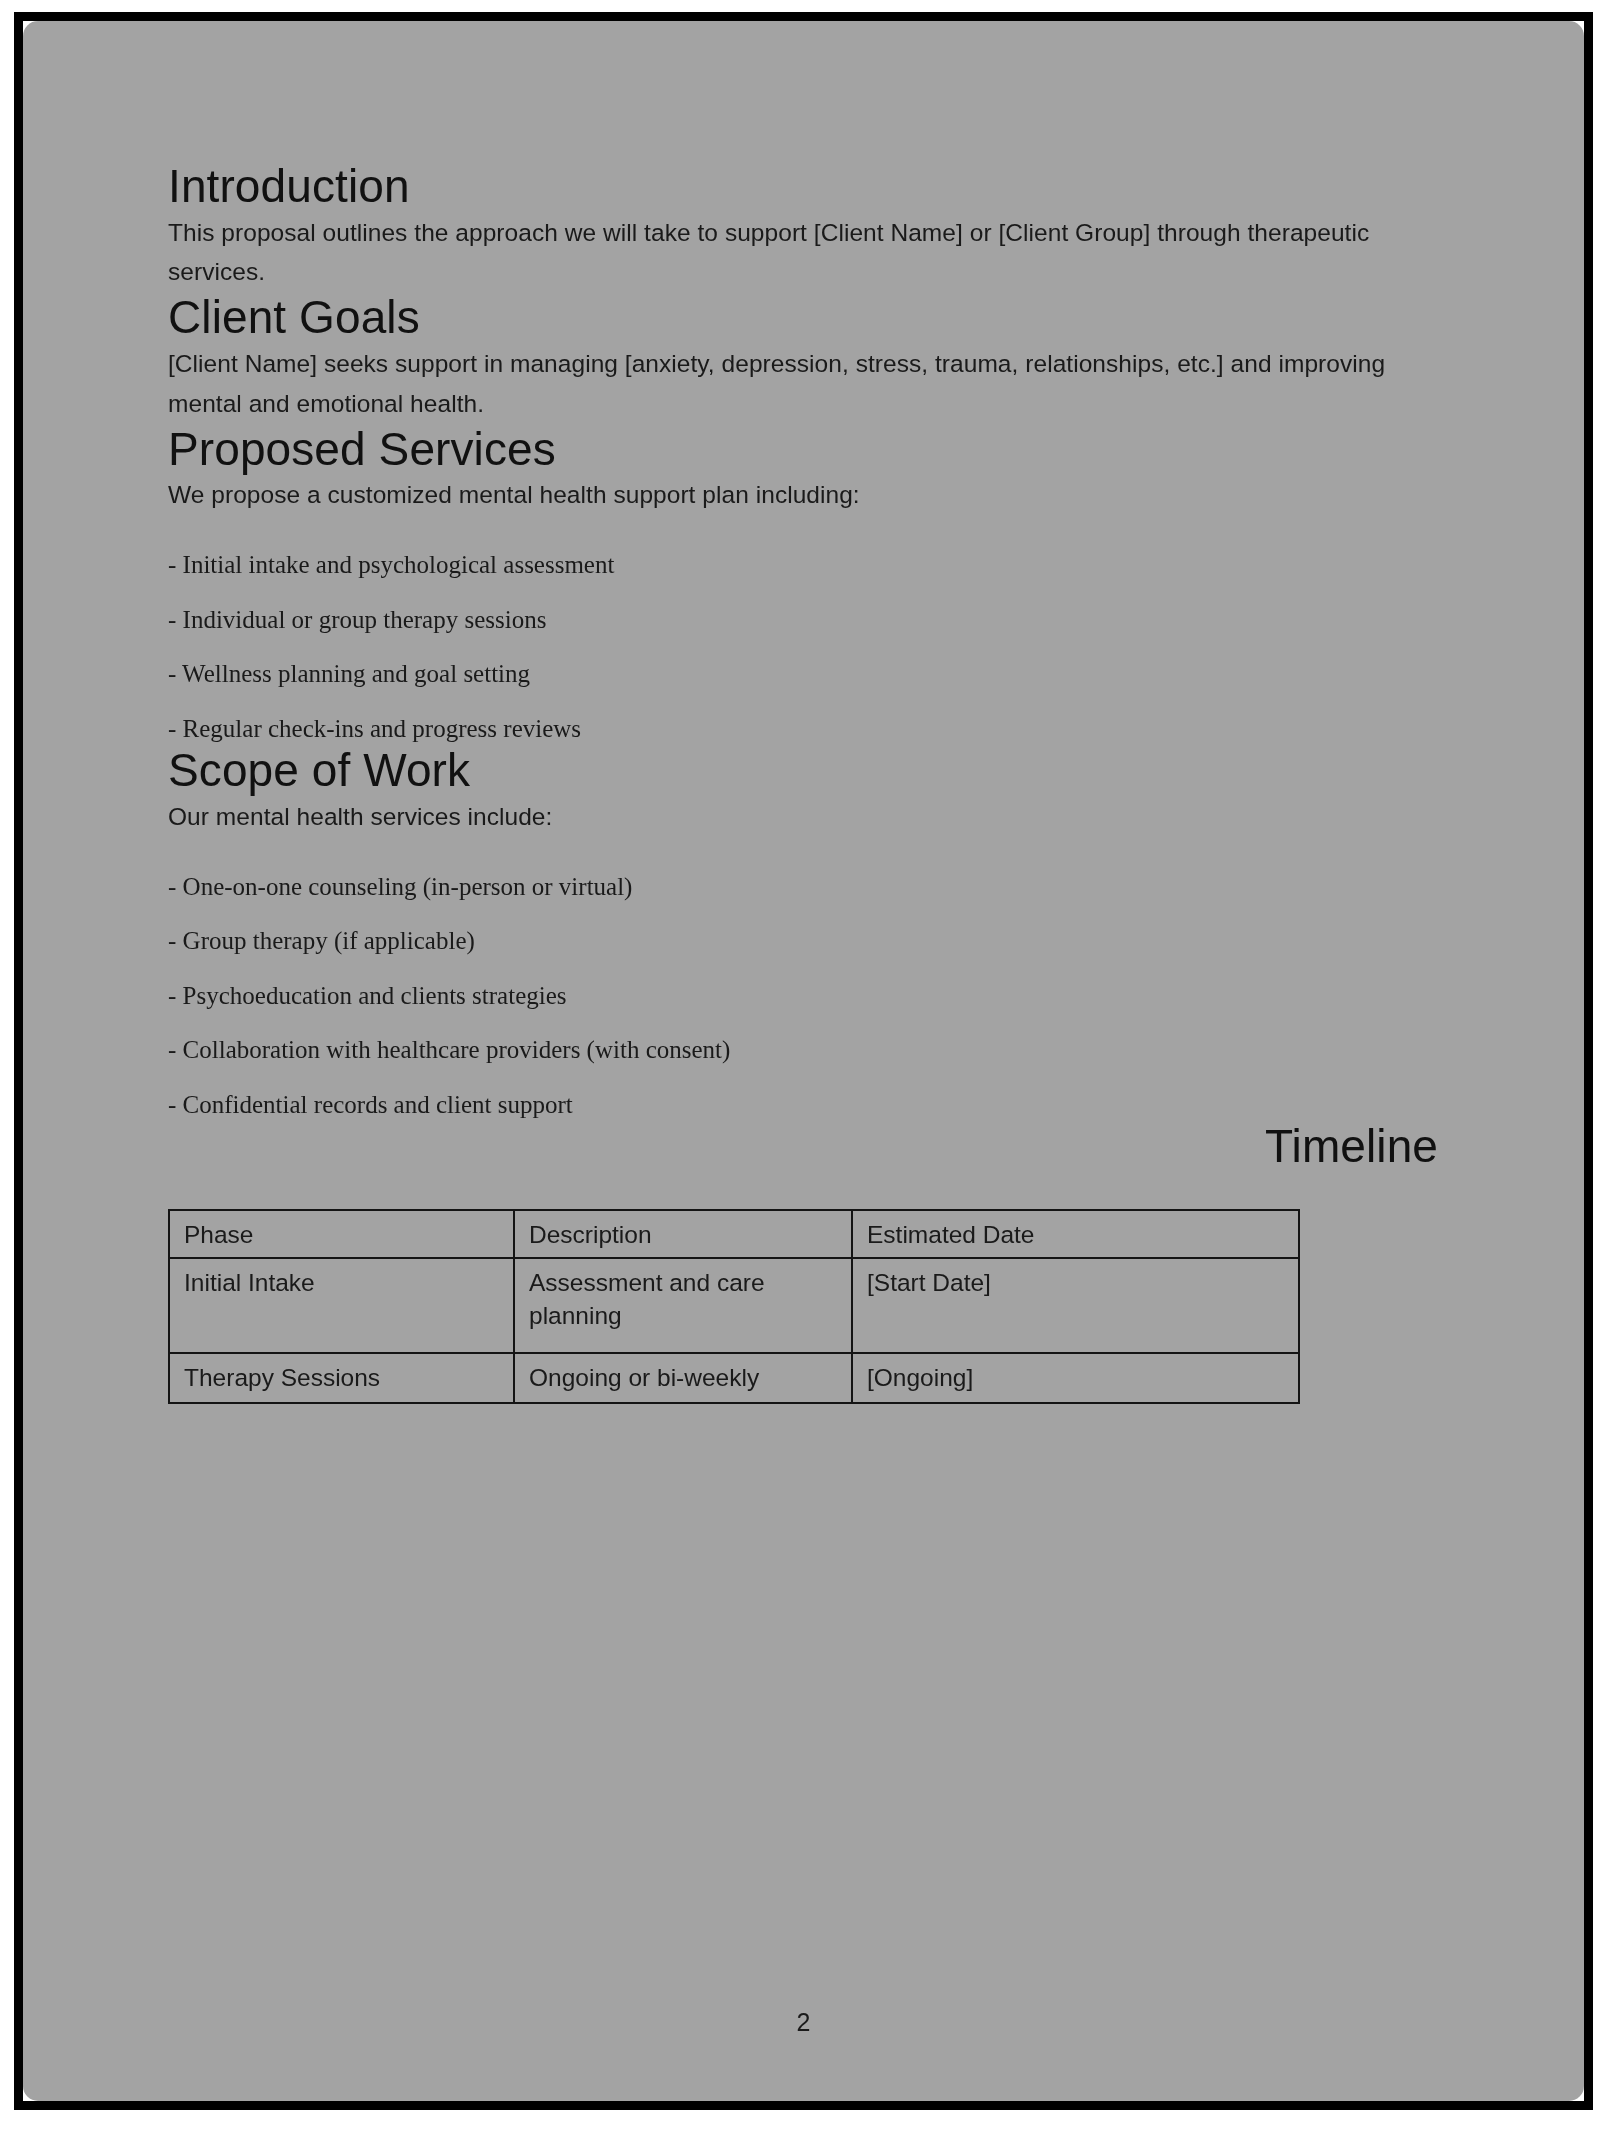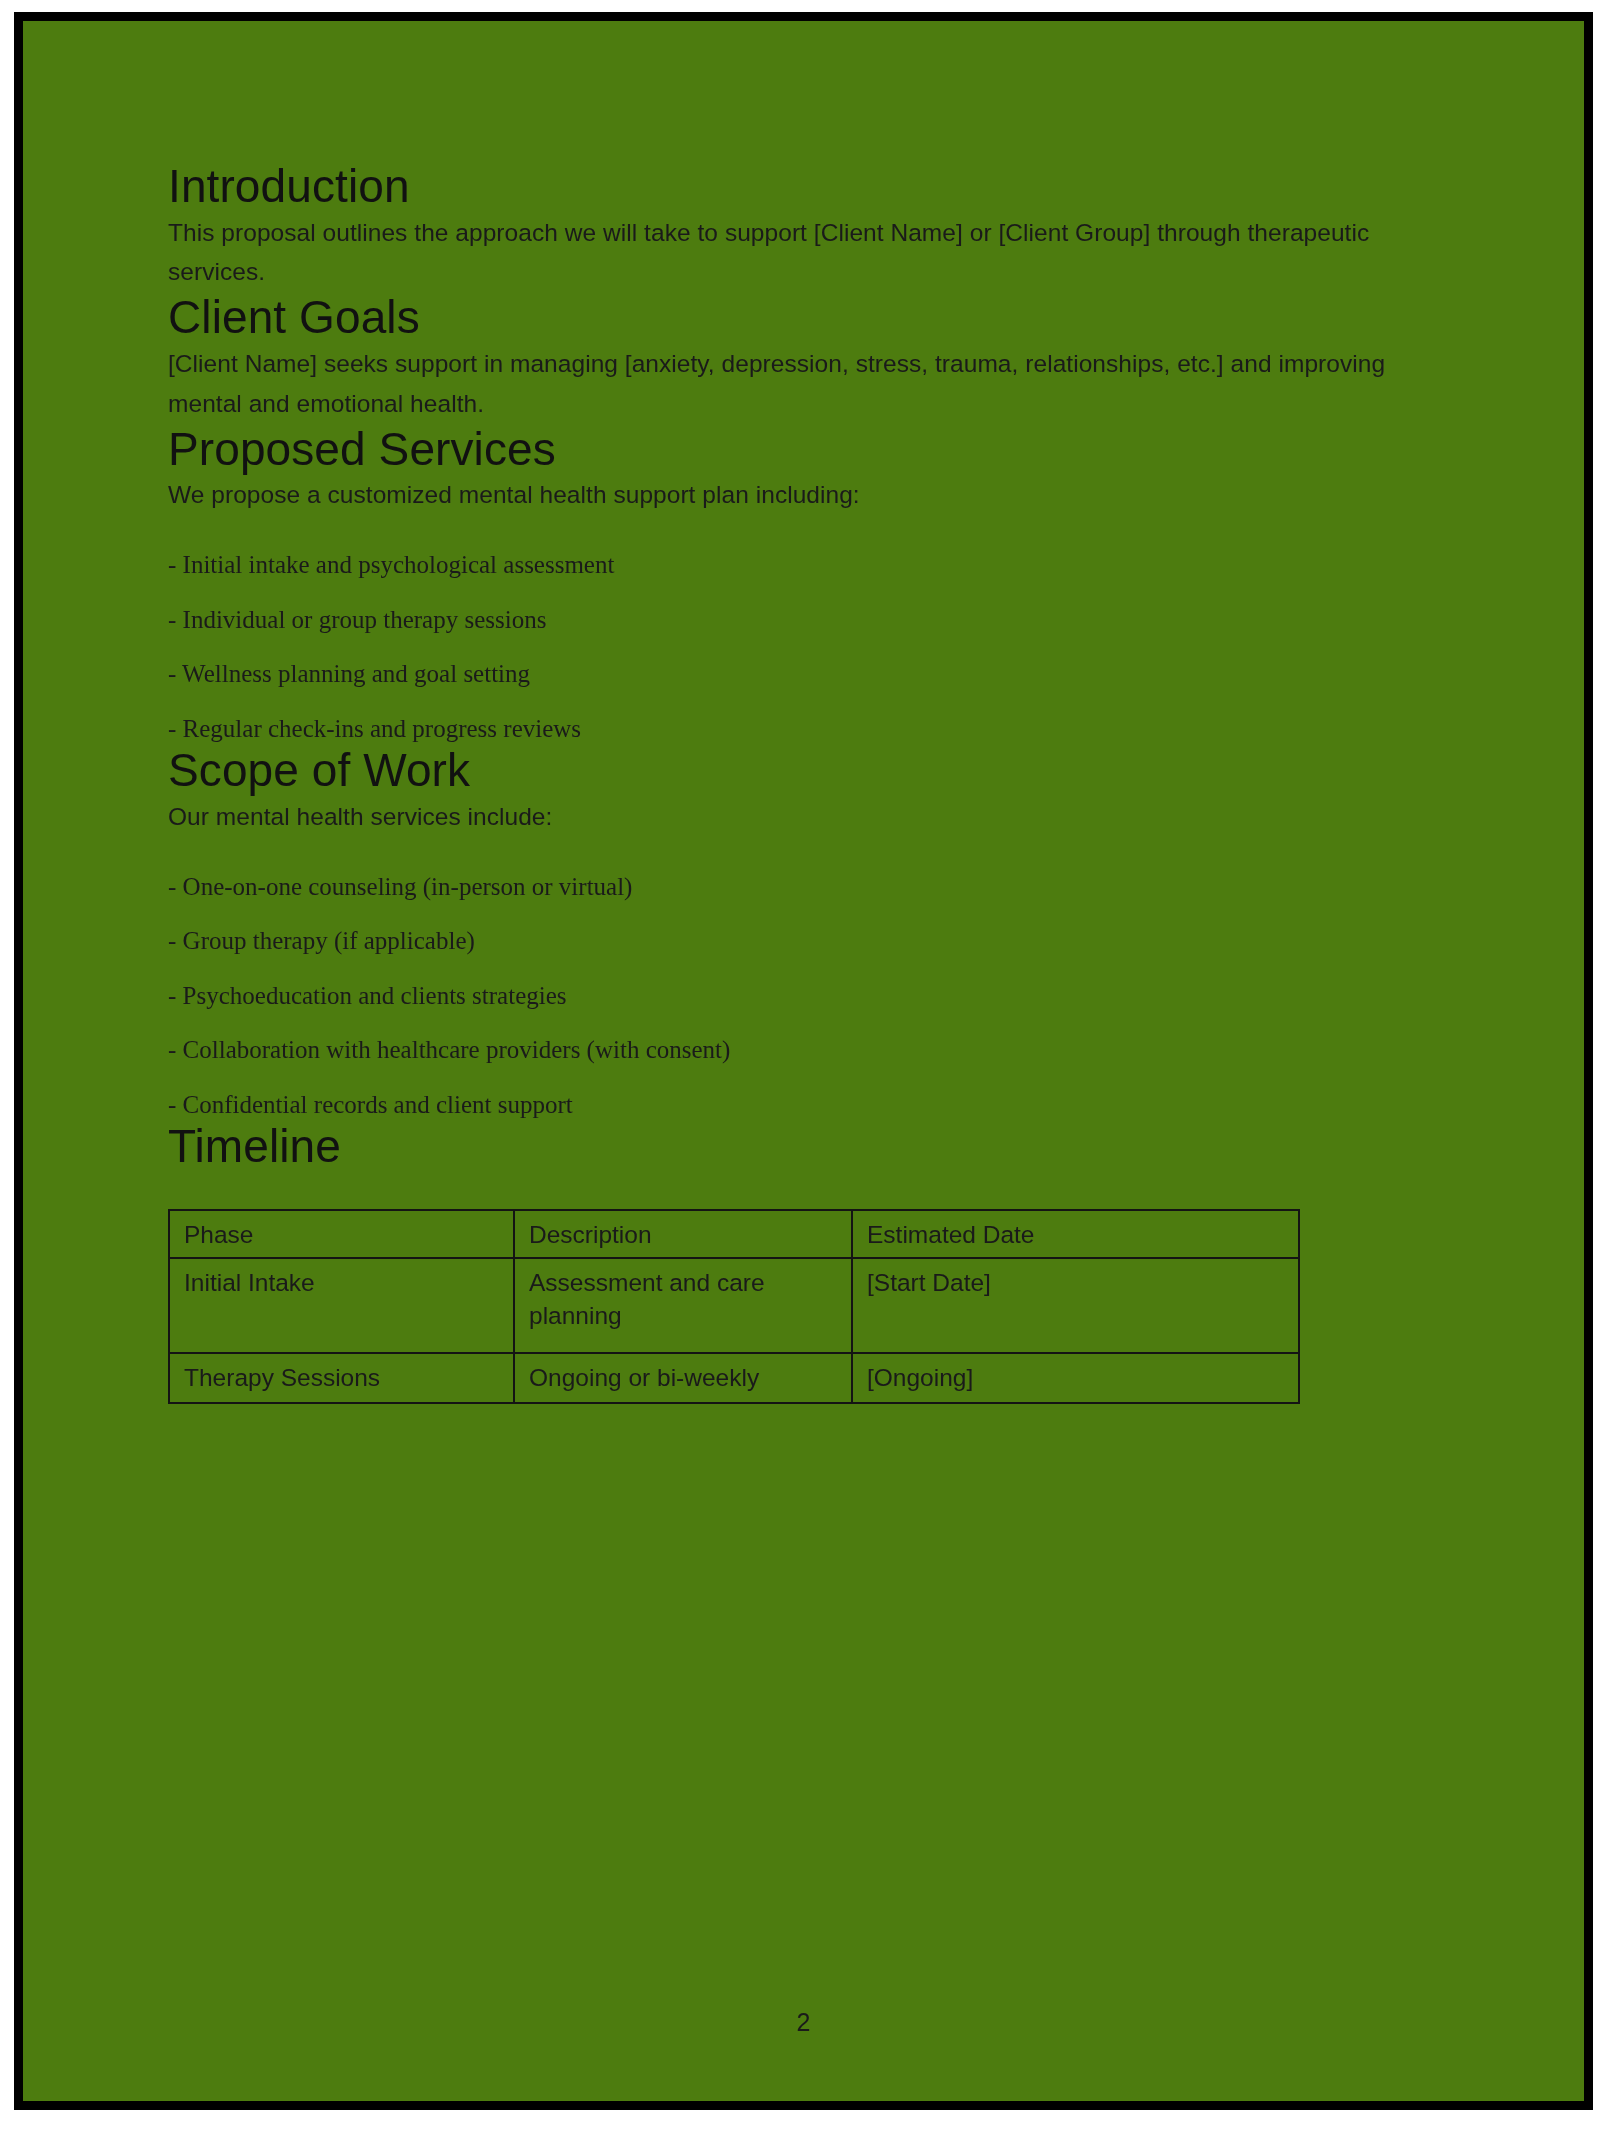--- a/index.html
+++ b/index.html
@@ -30,22 +30,23 @@
     box-sizing: border-box;
     background: #ffffff;
   }
 
   .page-sheet {
     position: absolute;
     left: 0;
     top: 0;
     right: 0;
     bottom: 0;
-    background: #4d7c0f;
+    background: #a3a3a3;
     overflow: hidden;
+    border-radius: 15px;
   }
 
   .content {
     position: absolute;
     left: 145px;
     top: 140px;
     width: 1270px;
   }
 
   h1.doc-heading {
@@ -55,21 +56,21 @@
     line-height: 1.12;
     color: #111111;
     margin: 0;
     letter-spacing: 0.1px;
   }
 
   .sec-intro      { margin-top: 0px; }
   .sec-goals      { margin-top: 62px; }
   .sec-services   { margin-top: 63px; }
   .sec-scope      { margin-top: 67px; }
-  .sec-timeline   { margin-top: 64px; }
+  .sec-timeline   { margin-top: 64px; text-align: right; }
 
   p.body-text {
     font-family: "Liberation Sans", sans-serif;
     font-size: 24.5px;
     line-height: 1.63;
     color: #1a1a1a;
     margin: 0;
     letter-spacing: 0.05px;
   }
 

